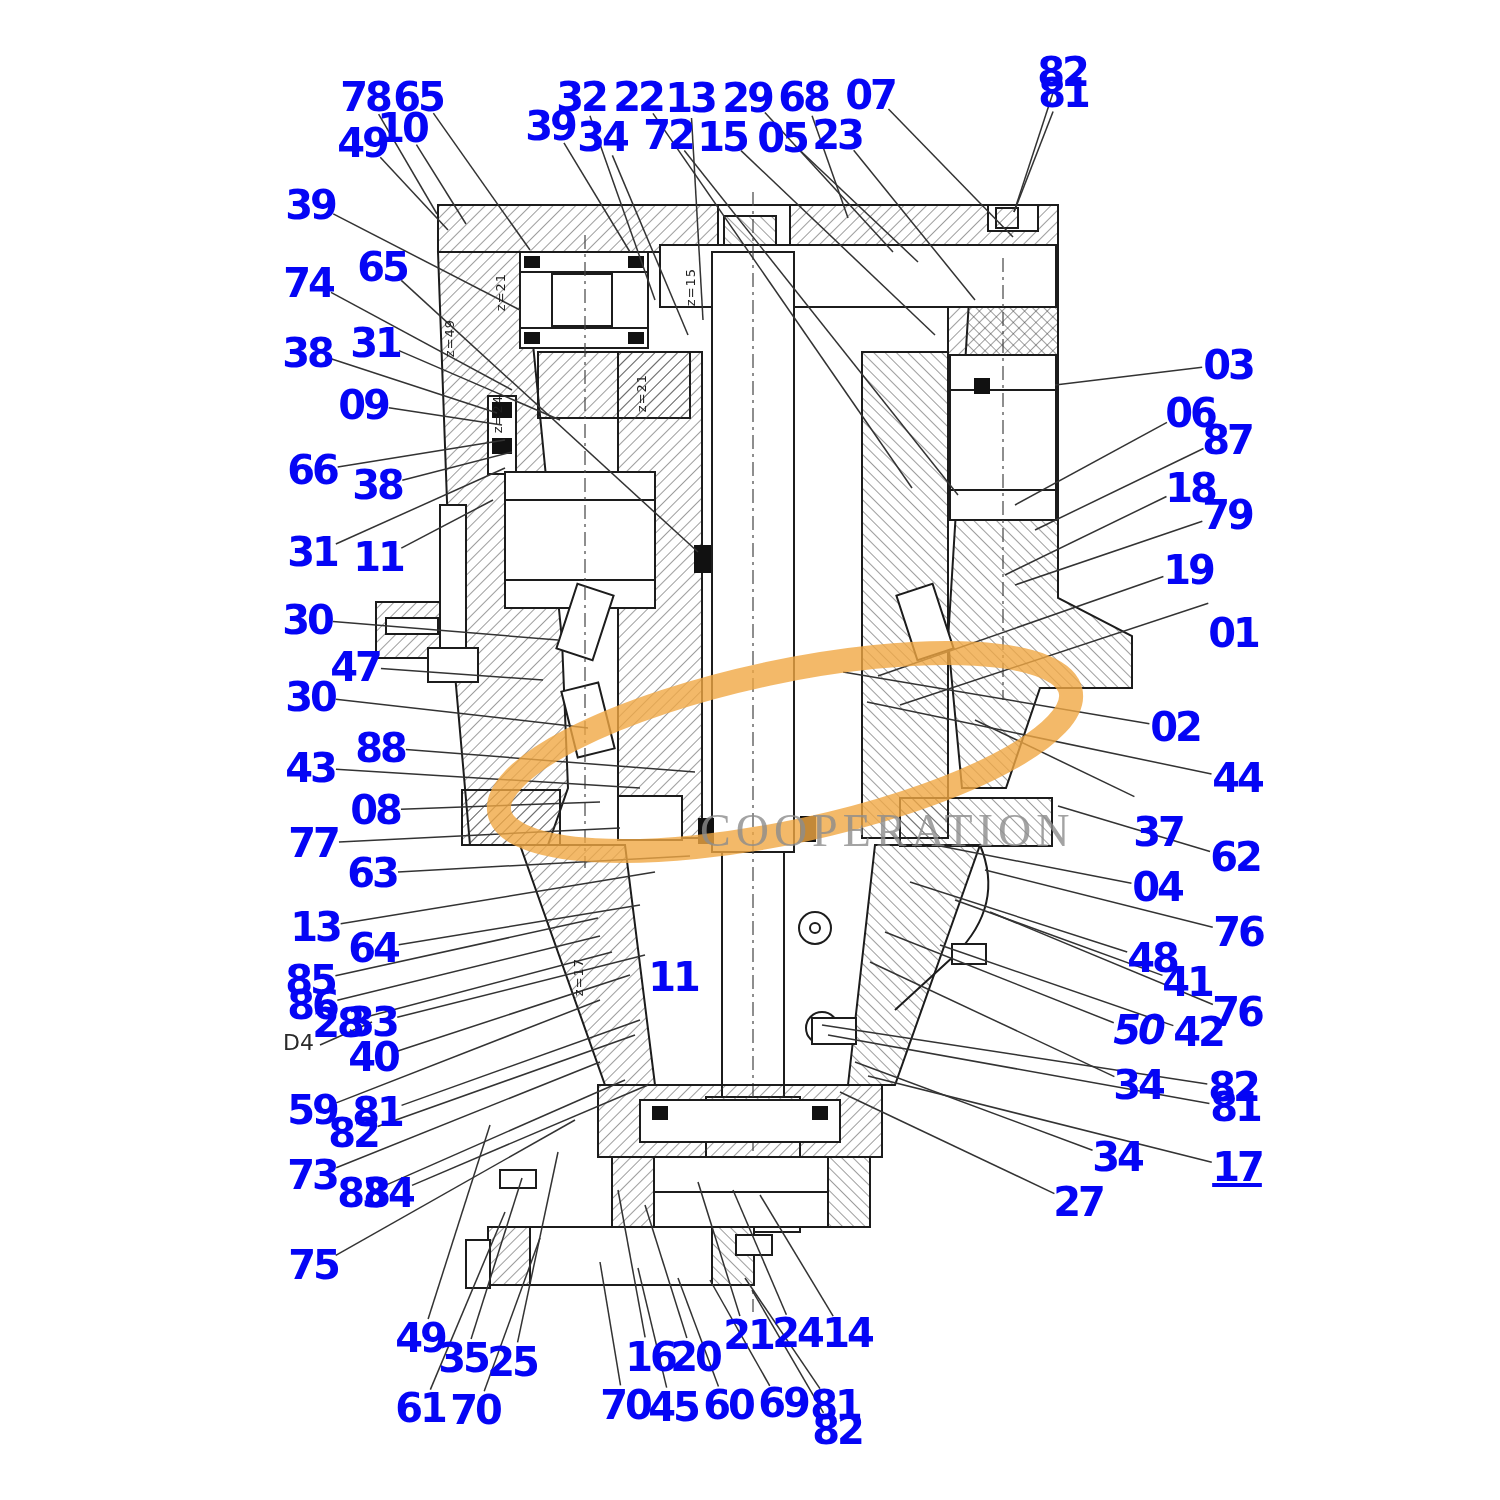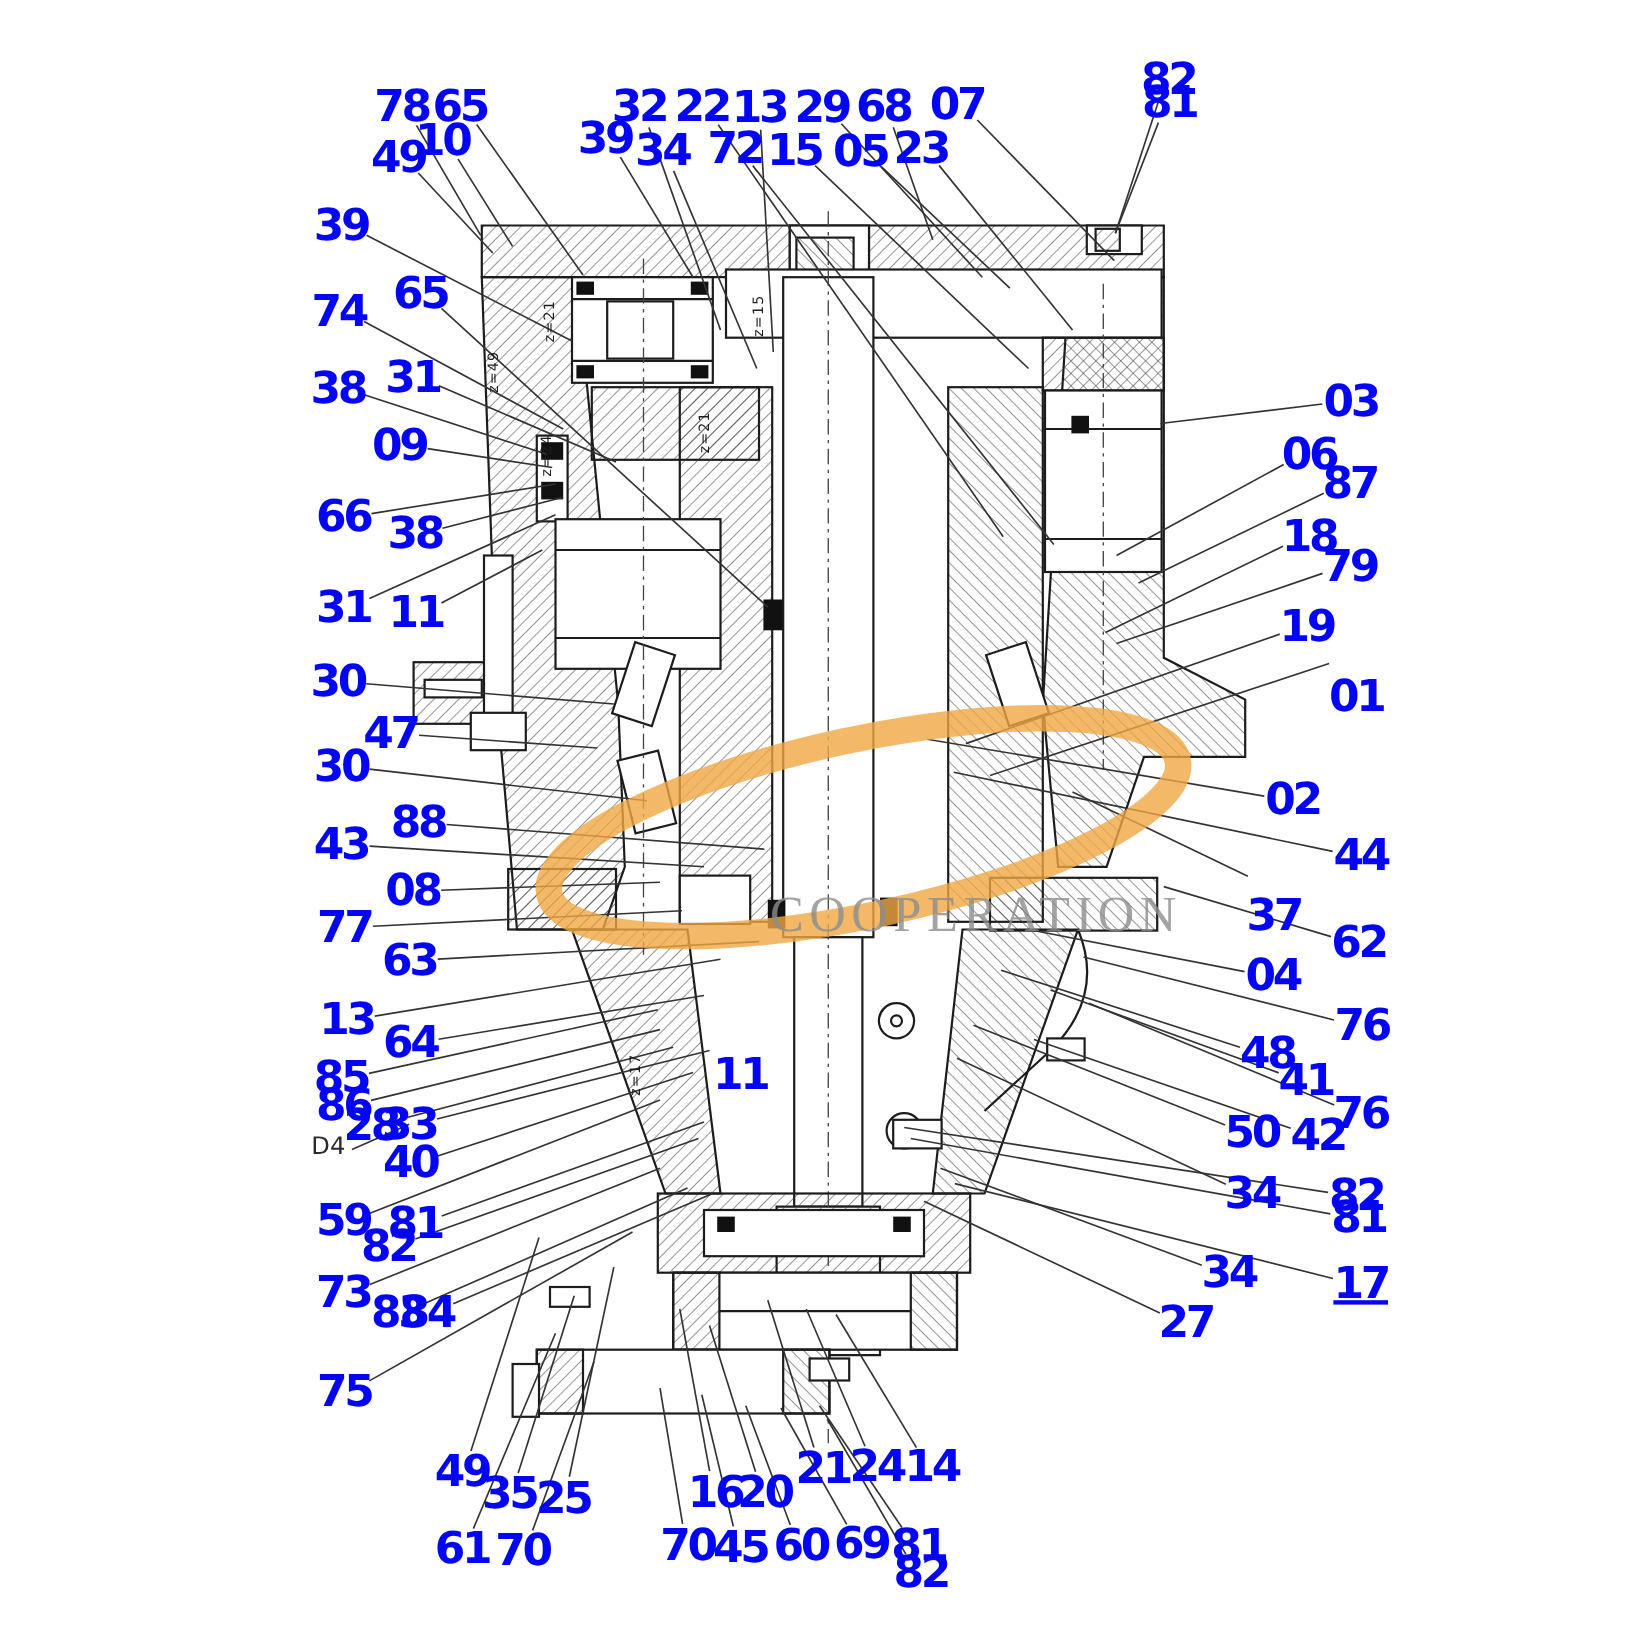--- a/index.html
+++ b/index.html
@@ -315,21 +315,21 @@
       <div class="part-label" style="left: 1233px; top: 597px; margin-top: 36px;">01</div>
       <div class="part-label" style="left: 1175px; top: 727px;">02</div>
       <div class="part-label" style="left: 1237px; top: 778px;">44</div>
       <div class="part-label" style="left: 1158px; top: 805px; margin-top: 27px;">37</div>
       <div class="part-label" style="left: 1235px; top: 857px;">62</div>
       <div class="part-label" style="left: 1157px; top: 887px;">04</div>
       <div class="part-label" style="left: 1238px; top: 932px;">76</div>
       <div class="part-label" style="left: 1152px; top: 958px;">48</div>
       <div class="part-label" style="left: 1187px; top: 982px;">41</div>
       <div class="part-label" style="left: 1237px; top: 1012px;">76</div>
-      <div class="part-label" style="left: 1138px; top: 1030px;">50</div>
+      <div class="part-label" style="left: 1138px; top: 1030px; font-style: italic;">50</div>
       <div class="part-label" style="left: 1198px; top: 1032px;">42</div>
       <div class="part-label" style="left: 1138px; top: 1085px;">34</div>
       <div class="part-label" style="left: 1233px; top: 1087px;">82</div>
       <div class="part-label" style="left: 1235px; top: 1107px;">81</div>
       <div class="part-label" style="left: 1117px; top: 1157px;">34</div>
       <div class="part-label" style="left: 1237px; top: 1167px; text-decoration: underline;">17</div>
       <div class="part-label" style="left: 1078px; top: 1202px;">27</div>
       <div class="part-label" style="left: 420px; top: 1338px;">49</div>
       <div class="part-label" style="left: 463px; top: 1358px;">35</div>
       <div class="part-label" style="left: 512px; top: 1362px;">25</div>

